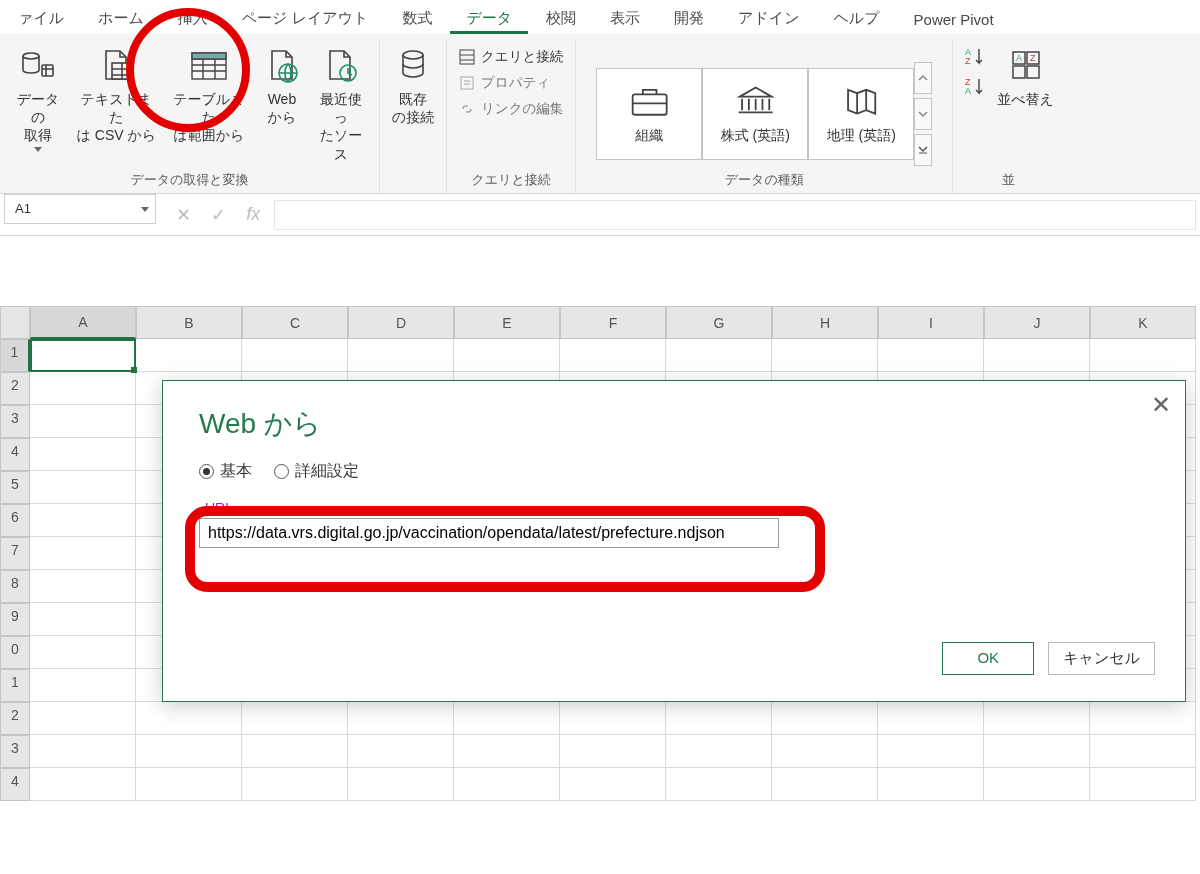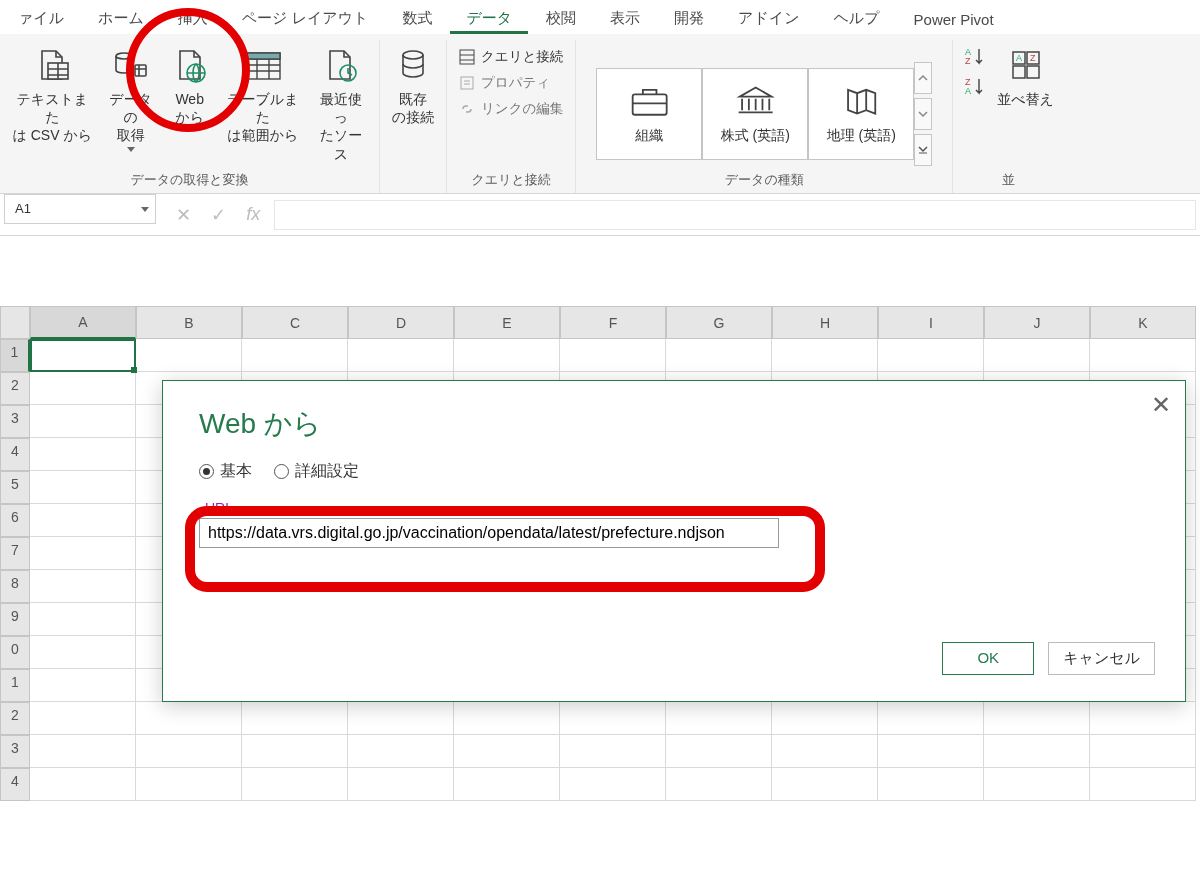--- a/index.html
+++ b/index.html
@@ -281,73 +281,73 @@
 </div>
 
 <div class="ribbon">
 
   <div class="ribbon-group" style="width:380px;">
     <div class="ribbon-group-items">
       <div class="big-btn">
         <div class="icon-box">
           <svg width="36" height="36" viewBox="0 0 36 36">
               <g fill="none" stroke="#444" stroke-width="1.6">
+                <ellipse cx="11" cy="9" rx="8" ry="3"></ellipse>
+                <path d="M3 9v14c0 1.7 3.6 3 8 3s8-1.3 8-3V9"></path>
+                <rect x="22" y="18" width="11" height="11" rx="1"></rect>
+                <path d="M22 22h11M26 18v11"></path>
+              </g>
+            </svg>
+        </div>
+        <div class="btn-label">データの
+取得</div>
+        <div class="caret"></div>
+      </div>
+      <div class="big-btn">
+        <div class="icon-box">
+          <svg width="36" height="36" viewBox="0 0 36 36">
+              <g fill="none" stroke="#444" stroke-width="1.6">
                 <path d="M8 4h14l6 6v22H8z"></path>
                 <path d="M22 4v6h6"></path>
                 <rect x="14" y="16" width="20" height="16" fill="#f5f5f5"></rect>
                 <path d="M14 22h20M14 28h20M24 16v16"></path>
               </g>
             </svg>
         </div>
         <div class="btn-label">テキストまた
 は CSV から</div>
       </div>
       <div class="big-btn">
         <div class="icon-box">
-          <svg width="36" height="36" viewBox="0 0 36 36">
-              <g fill="none" stroke="#444" stroke-width="1.6">
-                <ellipse cx="11" cy="9" rx="8" ry="3"></ellipse>
-                <path d="M3 9v14c0 1.7 3.6 3 8 3s8-1.3 8-3V9"></path>
-                <rect x="22" y="18" width="11" height="11" rx="1"></rect>
-                <path d="M22 22h11M26 18v11"></path>
+          <svg width="40" height="36" viewBox="0 0 40 36">
+              <g fill="none" stroke="#444" stroke-width="1.4">
+                <rect x="3" y="6" width="34" height="26"></rect>
+                <path d="M3 12h34M3 18h34M3 24h34M14 6v26M26 6v26"></path>
+                <rect x="3" y="6" width="34" height="6" fill="#7aa"></rect>
               </g>
             </svg>
         </div>
-        <div class="btn-label">データの
-取得</div>
-        <div class="caret"></div>
+        <div class="btn-label">テーブルまた
+は範囲から</div>
       </div>
       <div class="big-btn">
         <div class="icon-box">
           <svg width="36" height="36" viewBox="0 0 36 36">
               <g fill="none" stroke="#444" stroke-width="1.6">
                 <path d="M8 4h14l6 6v22H8z"></path>
                 <path d="M22 4v6h6"></path>
               </g>
               <g fill="none" stroke="#1e8f66" stroke-width="1.6">
                 <circle cx="24" cy="26" r="9"></circle>
                 <path d="M15 26h18M24 17c4 4 4 14 0 18M24 17c-4 4-4 14 0 18"></path>
               </g>
             </svg>
         </div>
         <div class="btn-label">Web
 から</div>
-      </div>
-      <div class="big-btn">
-        <div class="icon-box">
-          <svg width="40" height="36" viewBox="0 0 40 36">
-              <g fill="none" stroke="#444" stroke-width="1.4">
-                <rect x="3" y="6" width="34" height="26"></rect>
-                <path d="M3 12h34M3 18h34M3 24h34M14 6v26M26 6v26"></path>
-                <rect x="3" y="6" width="34" height="6" fill="#7aa"></rect>
-              </g>
-            </svg>
-        </div>
-        <div class="btn-label">テーブルまた
-は範囲から</div>
       </div>
       <div class="big-btn">
         <div class="icon-box">
           <svg width="34" height="36" viewBox="0 0 34 36">
               <g fill="none" stroke="#444" stroke-width="1.6">
                 <path d="M6 4h14l6 6v22H6z"></path>
                 <path d="M20 4v6h6"></path>
               </g>
               <circle cx="24" cy="26" r="8" fill="none" stroke="#1e8f66" stroke-width="1.6"></circle>
               <path d="M24 21v5l4 2" stroke="#1e8f66" stroke-width="1.6" fill="none"></path>

